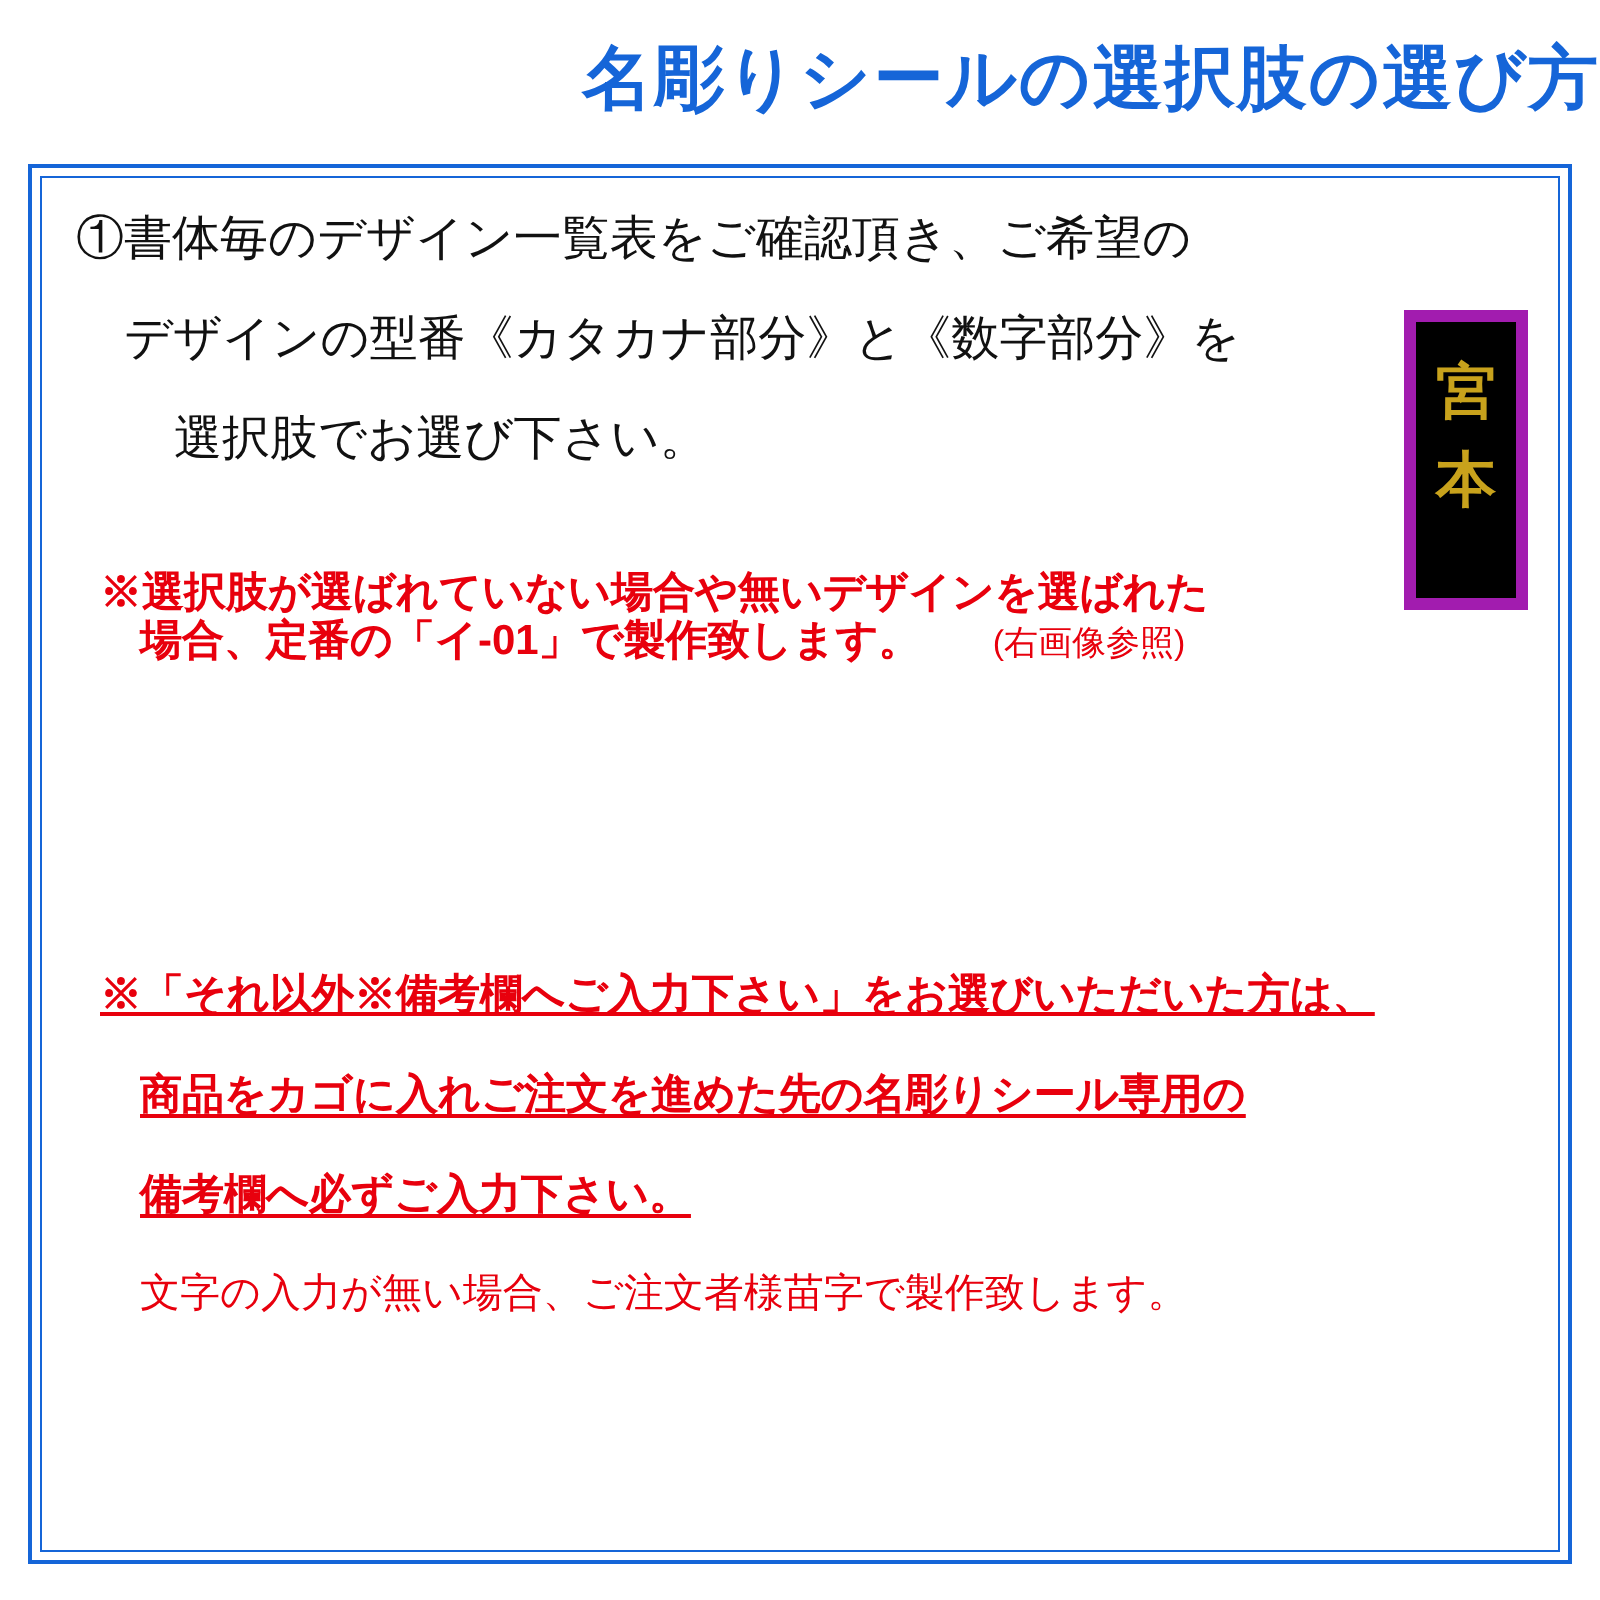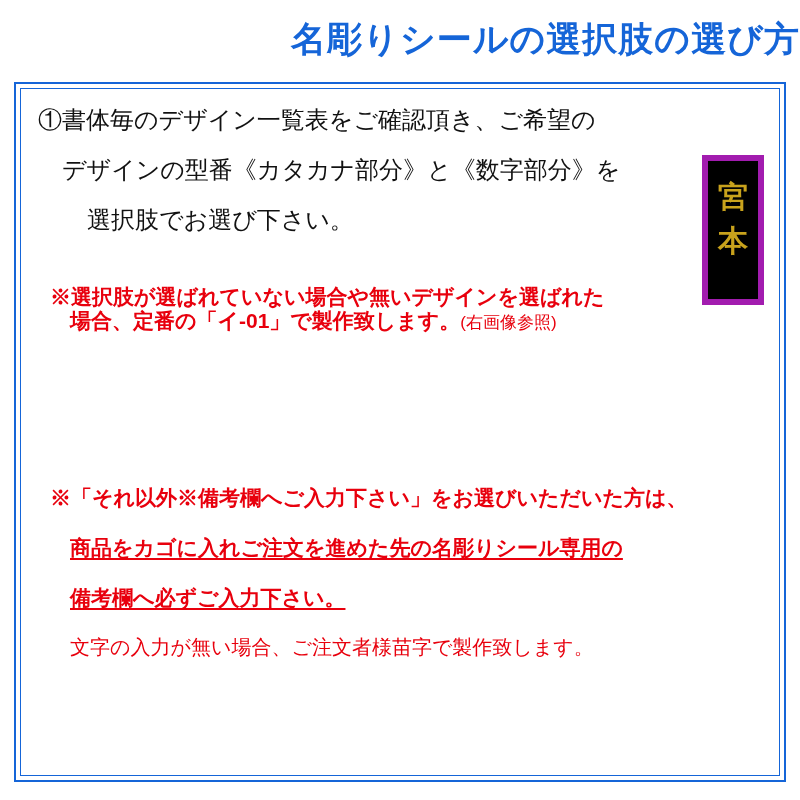--- a/index.html
+++ b/index.html
@@ -75,29 +75,30 @@
   .red-plain {
     color: #e8000d;
   }
   .u {
     text-decoration: underline;
     text-underline-offset: 3px;
   }
   .small {
     font-size: 17px;
     font-weight: normal;
+    margin-left: 36px;
   }
   .sec1-l1 { position: absolute; top: 26px; left: 24px; font-size: 24px; }
   .sec1-l2 { position: absolute; top: 76px; left: 48px; font-size: 24px; text-align: center; }
   .sec1-l3 { position: absolute; top: 126px; left: 48px; font-size: 24px; margin-left: 25px; }
   .sec1-r1 { position: absolute; top: 180px; left: 36px; font-size: 21px; margin-top: 24px; }
   .sec1-r2 { position: absolute; top: 228px; left: 56px; font-size: 21px; }
 
   .sec2-l1 { position: absolute; top: 352px; left: 24px; font-size: 24px; }
-  .sec2-r1 { position: absolute; top: 405px; left: 36px; font-size: 21px; }
+  .sec2-r1 { position: absolute; top: 405px; left: 36px; font-size: 21px; text-decoration: underline; }
   .sec2-r2 { position: absolute; top: 455px; left: 56px; font-size: 21px; }
   .sec2-r3 { position: absolute; top: 505px; left: 56px; font-size: 21px; }
   .sec2-r4 { position: absolute; top: 555px; left: 56px; font-size: 20px; font-weight: normal; }
   .sec2-r5 { position: absolute; top: 605px; left: 36px; font-size: 20px; }
 
   .stamp {
     position: absolute;
     top: 155px;
     left: 702px;
     width: 62px;

